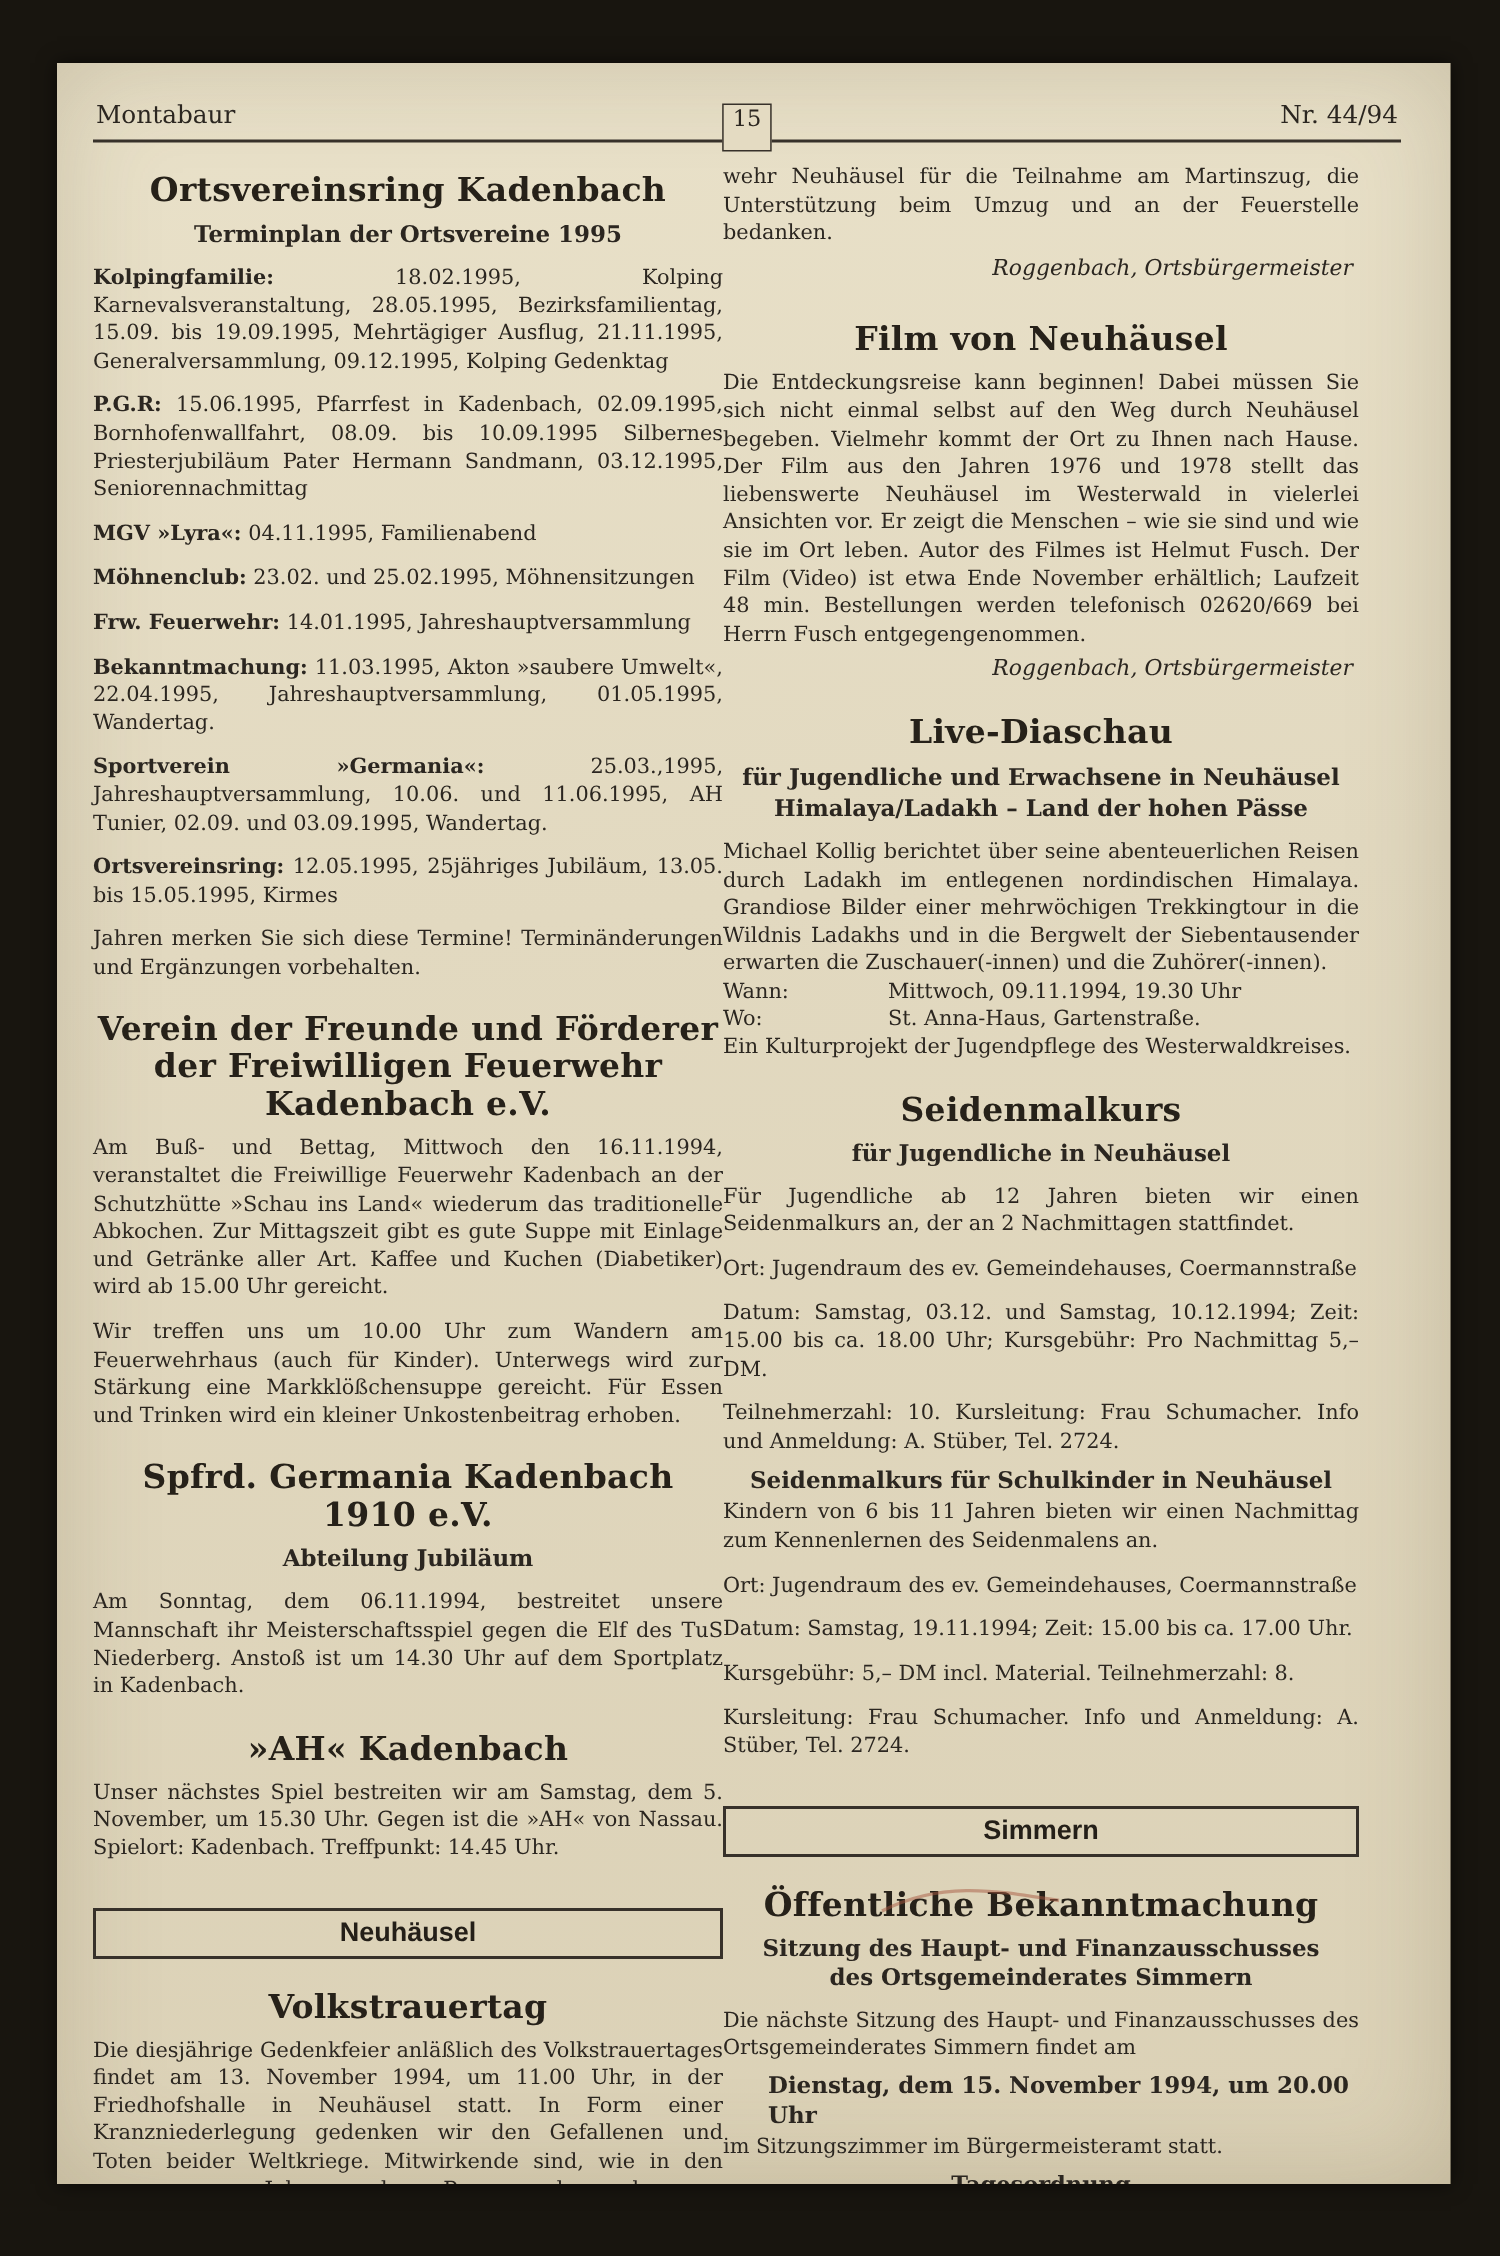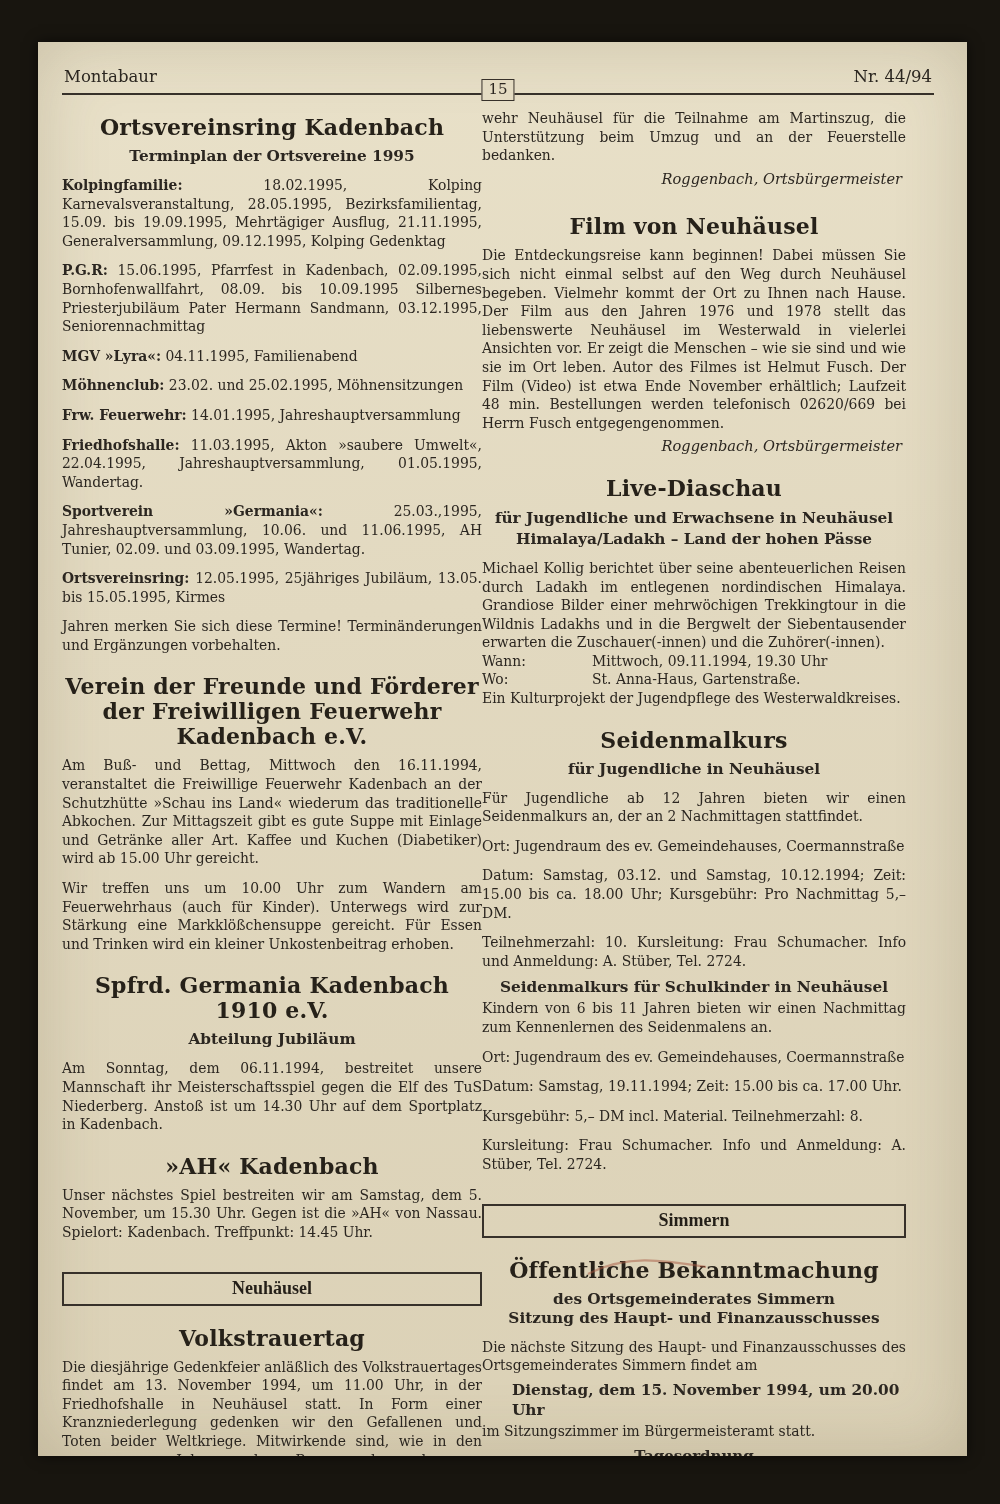--- a/index.html
+++ b/index.html
@@ -21,21 +21,21 @@
     position:relative;
     display:flex;justify-content:space-between;align-items:center;
     margin:0 33px 0 24px;
     padding:25px 2px 7px 2px;
     border-bottom:2px solid #37312a;
     font-size:16.5px;
   }
   .pagebox{
     position:absolute;left:50%;bottom:-8px;transform:translateX(-50%);
     border:1.5px solid #37312a;background:#e4dbc2;
-    padding:0 6px 1px 6px;font-size:15px;line-height:19px;
+    padding:0 6px 11px 6px;font-size:15px;line-height:19px;
   }
   
   .cols{display:flex;padding:14px 33px 0 24px;}
   .col{font-size:13.9px;line-height:18.6px;}
   .col-left{width:420px;flex:0 0 420px;}
   .col-right{width:424px;flex:0 0 424px;}
   .sec{margin:0;}
   .h-main{
     font-size:22px;line-height:25px;font-weight:700;text-align:center;
     margin:20px 0 7px;letter-spacing:.2px;color:#262119;
@@ -43,21 +43,21 @@
   .col .sec:first-child .h-main{margin-top:6px;}
   .tline{display:block;}
   .h-sub{font-weight:700;font-size:15.3px;line-height:19px;text-align:center;margin:2px 0 10px;}
   .h-sub2{font-weight:700;font-size:15.3px;line-height:19px;text-align:center;margin:8px 0 2px;}
   .para{margin:0;text-align:justify;}
   .para + .para{margin-top:11px;}
   .sig{text-align:right;font-style:italic;font-size:14.6px;margin:5px 4px 0 0;}
   .banner{
     margin:30px 0 18px;
     border:2px solid #37312a;
-    font-family:Liberation Serif, serif;
+    font-family:Liberation Sans, sans-serif;
     font-weight:700;font-size:18px;line-height:22px;
     text-align:center;padding:3px 0 5px;
     color:#241f18;
   }
   .kv{display:flex;}
   .kv-k{flex:0 0 110px;}
   .kv-v{flex:1;}
   .date-line{font-weight:700;font-size:15.3px;line-height:20px;padding-left:30px;margin:5px 0 2px;}
   .center-bold{font-weight:700;text-align:center;font-size:15px;margin:7px 0 2px;}
   .bold-left{font-weight:700;font-size:14.3px;margin:1px 0 2px;}
@@ -92,21 +92,21 @@
             <p class="para"><b>Kolpingfamilie:</b><span> 18.02.1995, Kolping Karnevalsveranstaltung, 28.05.1995, Bezirksfamilientag, 15.09. bis 19.09.1995, Mehrtägiger Ausflug, 21.11.1995, Generalversammlung, 09.12.1995, Kolping Gedenktag</span></p>
 
             <p class="para"><b>P.G.R:</b><span> 15.06.1995, Pfarrfest in Kadenbach, 02.09.1995, Bornhofenwallfahrt, 08.09. bis 10.09.1995 Silbernes Priesterjubiläum Pater Hermann Sandmann, 03.12.1995, Seniorennachmittag</span></p>
 
             <p class="para"><b>MGV »Lyra«:</b><span> 04.11.1995, Familienabend</span></p>
 
             <p class="para"><b>Möhnenclub:</b><span> 23.02. und 25.02.1995, Möhnensitzungen</span></p>
 
             <p class="para"><b>Frw. Feuerwehr:</b><span> 14.01.1995, Jahreshauptversammlung</span></p>
 
-            <p class="para"><b>Friedhofshalle:</b><span> 11.03.1995, Akton »saubere Umwelt«, 22.04.1995, Jahreshauptversammlung, 01.05.1995, Wandertag.</span></p>
+            <p class="para"><b>Bekanntmachung:</b><span> 11.03.1995, Akton »saubere Umwelt«, 22.04.1995, Jahreshauptversammlung, 01.05.1995, Wandertag.</span></p>
 
             <p class="para"><b>Sportverein »Germania«:</b><span> 25.03.,1995, Jahreshauptversammlung, 10.06. und 11.06.1995, AH Tunier, 02.09. und 03.09.1995, Wandertag.</span></p>
 
             <p class="para"><b>Ortsvereinsring:</b><span> 12.05.1995, 25jähriges Jubiläum, 13.05. bis 15.05.1995, Kirmes</span></p>
 
             <p class="para"><b></b><span>Jahren merken Sie sich diese Termine! Terminänderungen und Ergänzungen vorbehalten.</span></p>
           </div>
       </section>
 
       <section class="sec">
@@ -199,22 +199,22 @@
       <div class="banner">Simmern</div>
 
       <section class="sec">
         <div class="h-wrap">
           <h2 class="h-main">Öffentliche Bekanntmachung</h2>
           <svg class="pen-mark" width="130" height="30" viewBox="0 0 130 30">
             <path d="M6 24 C 45 4, 80 10, 124 17" stroke="#a85a41" stroke-width="2.2" fill="none" opacity="0.5"></path>
           </svg>
         </div>
         <div class="h-sub">
+          <span class="tline">Sitzung des Haupt- und Finanzausschusses</span>
           <span class="tline">des Ortsgemeinderates Simmern</span>
-          <span class="tline">Sitzung des Haupt- und Finanzausschusses</span>
         </div>
         <p class="para">Die nächste Sitzung des Haupt- und Finanzausschusses des Ortsgemeinderates Simmern findet am</p>
         <div class="date-line">Dienstag, dem 15. November 1994, um 20.00 Uhr</div>
         <p class="para">im Sitzungszimmer im Bürgermeisteramt statt.</p>
         <div class="center-bold">Tagesordnung</div>
         <div class="bold-left">Nichtöffentliche Sitzung</div>
         <div class="agenda">
 
             <div class="ag-row">
               <span class="ag-num">1.</span>

